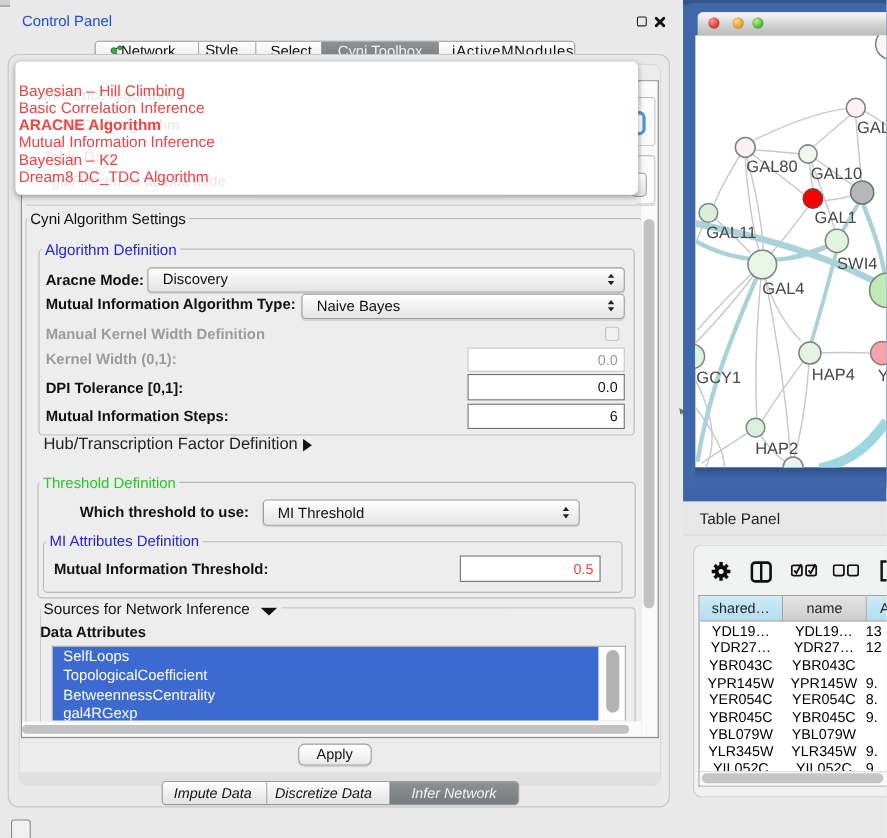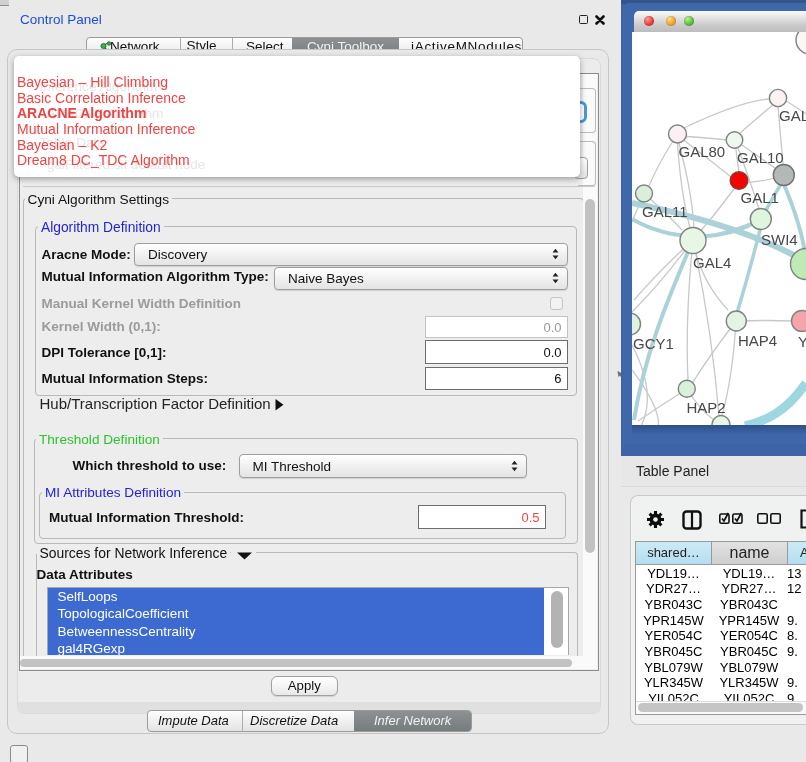--- a/index.html
+++ b/index.html
@@ -316,21 +316,21 @@
   </svg>
   <svg class="abs" style="left:169px;top:13px;" width="12" height="20" viewBox="0 0 12 20">
     <path d="M1.5 1.5 H8 L11.5 5 V18.5 H1.5 Z" fill="none" stroke="#111" stroke-width="2.2"></path>
   </svg>
 
   <div class="abs" style="left:4px;top:45px;width:172px;height:172.5px;border:1px solid #9a9a9a;border-right:none;background:#fff;overflow:hidden;">
 
     <div class="abs" style="left:0;top:0;width:75px;height:22px;background:linear-gradient(#cdeaf6,#b4def0);border-right:1px solid #9a9a9a;border-bottom:1px solid #9a9a9a;
          font-size:13px;color:#222;text-align:center;line-height:22px;">shared…</div>
     <div class="abs" style="left:76px;top:0;width:75px;height:22px;background:linear-gradient(#e2e2e2,#cfcfcf);border-right:1px solid #9a9a9a;border-bottom:1px solid #9a9a9a;
-         font-size:16px;color:#222;text-align:center;line-height:22px;">name</div>
+         font-size:13px;color:#222;text-align:center;line-height:22px;">name</div>
     <div class="abs" style="left:152px;top:0;width:20px;height:22px;background:linear-gradient(#cdeaf6,#b4def0);border-bottom:1px solid #9a9a9a;
          font-size:13px;color:#222;padding-left:12px;line-height:22px;">A</div>
 
     <div class="abs" style="left:0;top:24px;width:172px;font-size:13px;color:#000;">
       <div style="height:15.7px;line-height:15.7px;"><span style="display:inline-block;width:75px;text-align:center;">YDL19…</span><span style="display:inline-block;width:76px;text-align:center;">YDL19…</span><span>13</span></div>
       <div style="height:15.7px;line-height:15.7px;"><span style="display:inline-block;width:75px;text-align:center;">YDR27…</span><span style="display:inline-block;width:76px;text-align:center;">YDR27…</span><span>12</span></div>
       <div style="height:15.7px;line-height:15.7px;"><span style="display:inline-block;width:75px;text-align:center;">YBR043C</span><span style="display:inline-block;width:76px;text-align:center;">YBR043C</span><span></span></div>
       <div style="height:15.7px;line-height:15.7px;"><span style="display:inline-block;width:75px;text-align:center;">YPR145W</span><span style="display:inline-block;width:76px;text-align:center;">YPR145W</span><span>9.</span></div>
       <div style="height:15.7px;line-height:15.7px;"><span style="display:inline-block;width:75px;text-align:center;">YER054C</span><span style="display:inline-block;width:76px;text-align:center;">YER054C</span><span>8.</span></div>
       <div style="height:15.7px;line-height:15.7px;"><span style="display:inline-block;width:75px;text-align:center;">YBR045C</span><span style="display:inline-block;width:76px;text-align:center;">YBR045C</span><span>9.</span></div>

